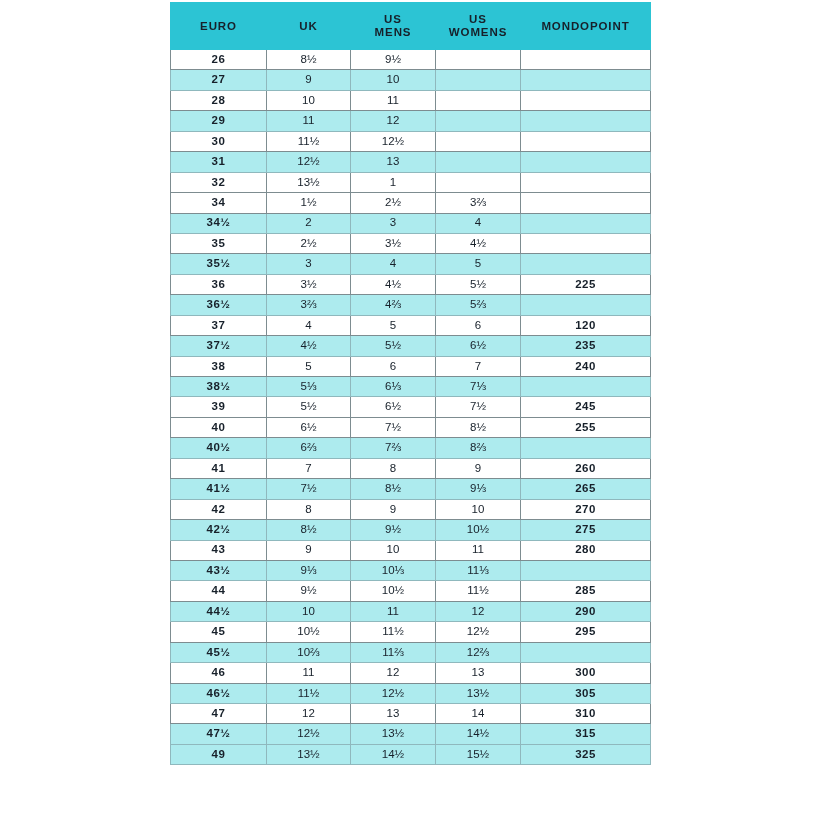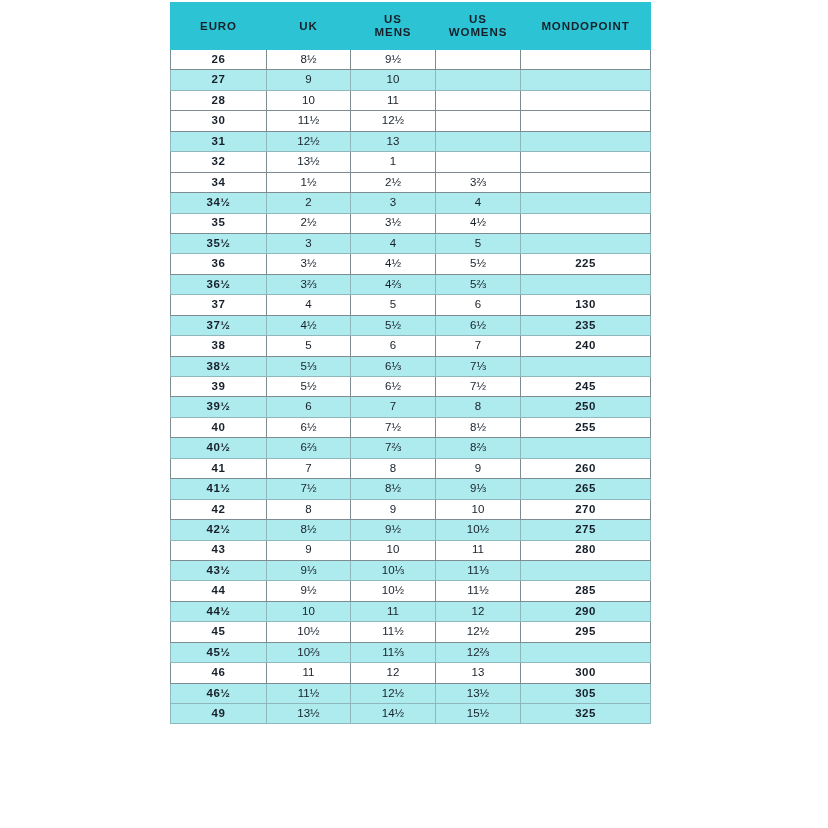--- a/index.html
+++ b/index.html
@@ -126,20 +126,27 @@
           <td class="col-usw"></td>
           <td class="col-mondo"></td>
         </tr>
         <tr class="plain">
           <td class="col-euro">28</td>
           <td class="col-uk">10</td>
           <td class="col-usm">11</td>
           <td class="col-usw"></td>
           <td class="col-mondo"></td>
         </tr>
+        <tr class="alt">
+          <td class="col-euro">29</td>
+          <td class="col-uk">11</td>
+          <td class="col-usm">12</td>
+          <td class="col-usw"></td>
+          <td class="col-mondo"></td>
+        </tr>
         <tr class="plain">
           <td class="col-euro">30</td>
           <td class="col-uk">11½</td>
           <td class="col-usm">12½</td>
           <td class="col-usw"></td>
           <td class="col-mondo"></td>
         </tr>
         <tr class="alt">
           <td class="col-euro">31</td>
           <td class="col-uk">12½</td>
@@ -194,21 +201,21 @@
           <td class="col-uk">3⅔</td>
           <td class="col-usm">4⅔</td>
           <td class="col-usw">5⅔</td>
           <td class="col-mondo"></td>
         </tr>
         <tr class="plain">
           <td class="col-euro">37</td>
           <td class="col-uk">4</td>
           <td class="col-usm">5</td>
           <td class="col-usw">6</td>
-          <td class="col-mondo">130</td>
+          <td class="col-mondo">120</td>
         </tr>
         <tr class="alt">
           <td class="col-euro">37½</td>
           <td class="col-uk">4½</td>
           <td class="col-usm">5½</td>
           <td class="col-usw">6½</td>
           <td class="col-mondo">235</td>
         </tr>
         <tr class="plain">
           <td class="col-euro">38</td>
@@ -224,27 +231,20 @@
           <td class="col-usw">7⅓</td>
           <td class="col-mondo"></td>
         </tr>
         <tr class="plain">
           <td class="col-euro">39</td>
           <td class="col-uk">5½</td>
           <td class="col-usm">6½</td>
           <td class="col-usw">7½</td>
           <td class="col-mondo">245</td>
         </tr>
-        <tr class="alt">
-          <td class="col-euro">39½</td>
-          <td class="col-uk">6</td>
-          <td class="col-usm">7</td>
-          <td class="col-usw">8</td>
-          <td class="col-mondo">250</td>
-        </tr>
         <tr class="plain">
           <td class="col-euro">40</td>
           <td class="col-uk">6½</td>
           <td class="col-usm">7½</td>
           <td class="col-usw">8½</td>
           <td class="col-mondo">255</td>
         </tr>
         <tr class="alt">
           <td class="col-euro">40½</td>
           <td class="col-uk">6⅔</td>
@@ -329,20 +329,34 @@
           <td class="col-usw">13</td>
           <td class="col-mondo">300</td>
         </tr>
         <tr class="alt">
           <td class="col-euro">46½</td>
           <td class="col-uk">11½</td>
           <td class="col-usm">12½</td>
           <td class="col-usw">13½</td>
           <td class="col-mondo">305</td>
         </tr>
+        <tr class="plain">
+          <td class="col-euro">47</td>
+          <td class="col-uk">12</td>
+          <td class="col-usm">13</td>
+          <td class="col-usw">14</td>
+          <td class="col-mondo">310</td>
+        </tr>
+        <tr class="alt">
+          <td class="col-euro">47½</td>
+          <td class="col-uk">12½</td>
+          <td class="col-usm">13½</td>
+          <td class="col-usw">14½</td>
+          <td class="col-mondo">315</td>
+        </tr>
         <tr class="alt">
           <td class="col-euro">49</td>
           <td class="col-uk">13½</td>
           <td class="col-usm">14½</td>
           <td class="col-usw">15½</td>
           <td class="col-mondo">325</td>
         </tr>
       </tbody>
   </table>
 

